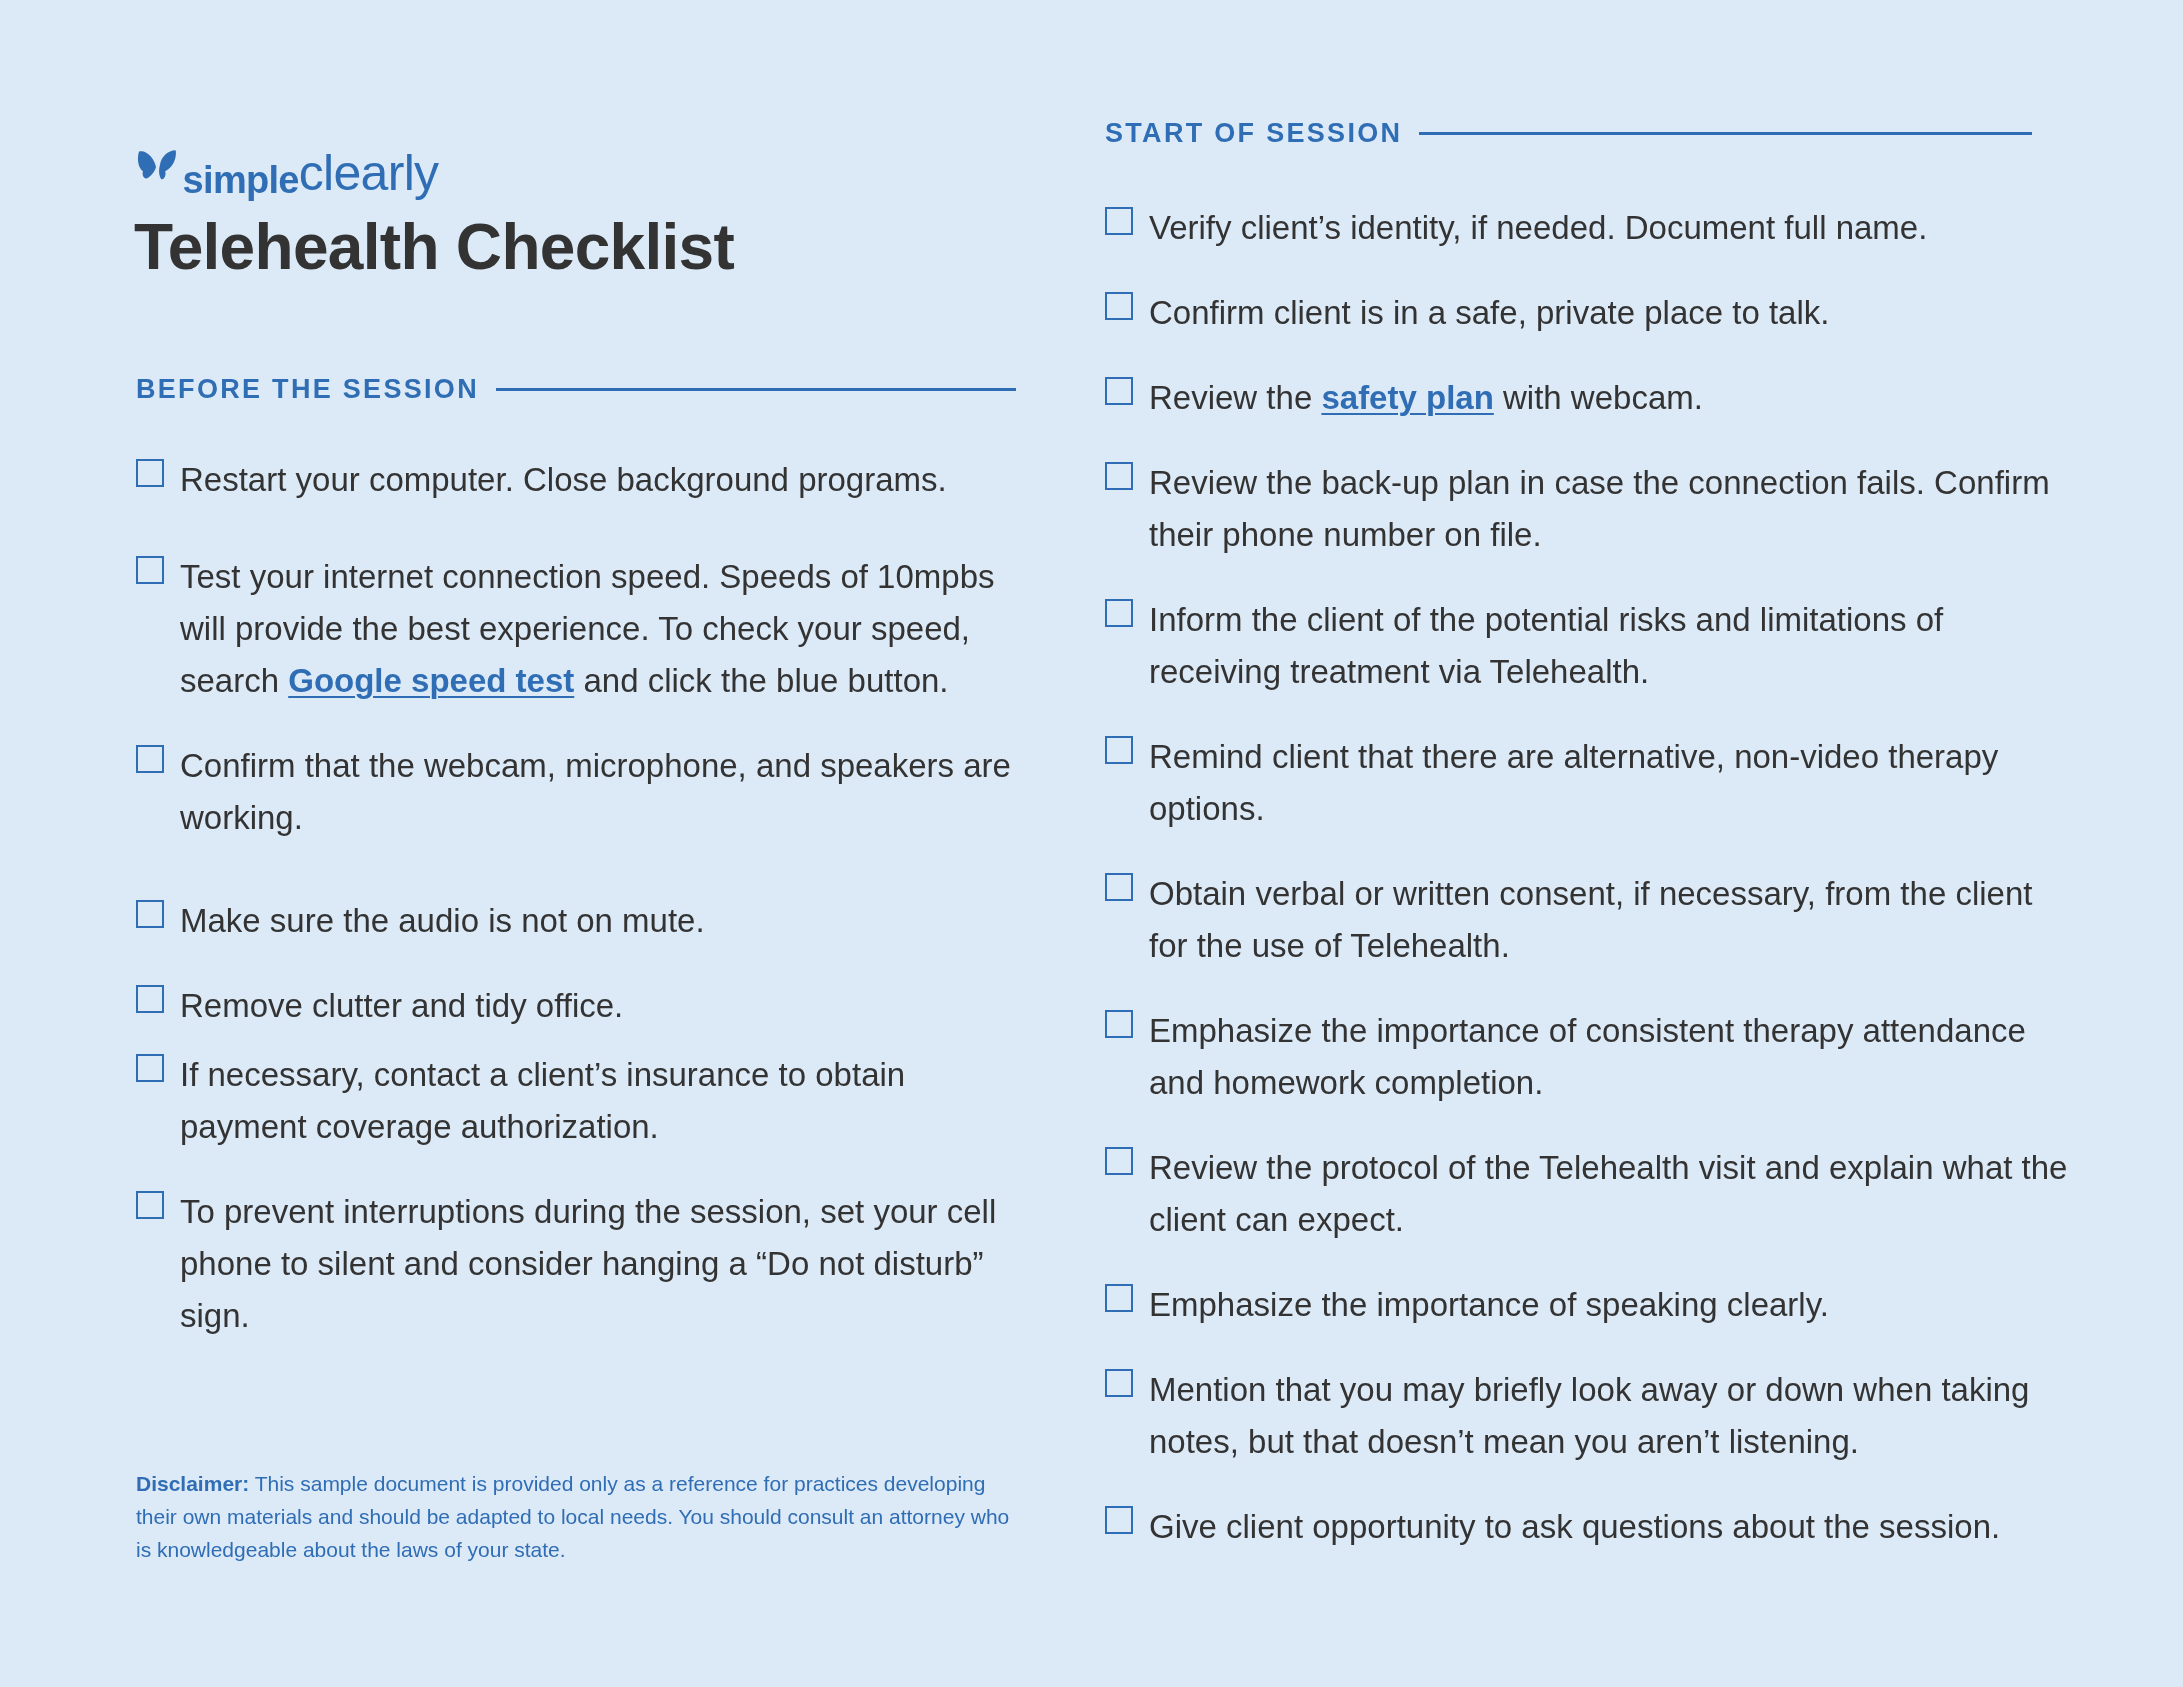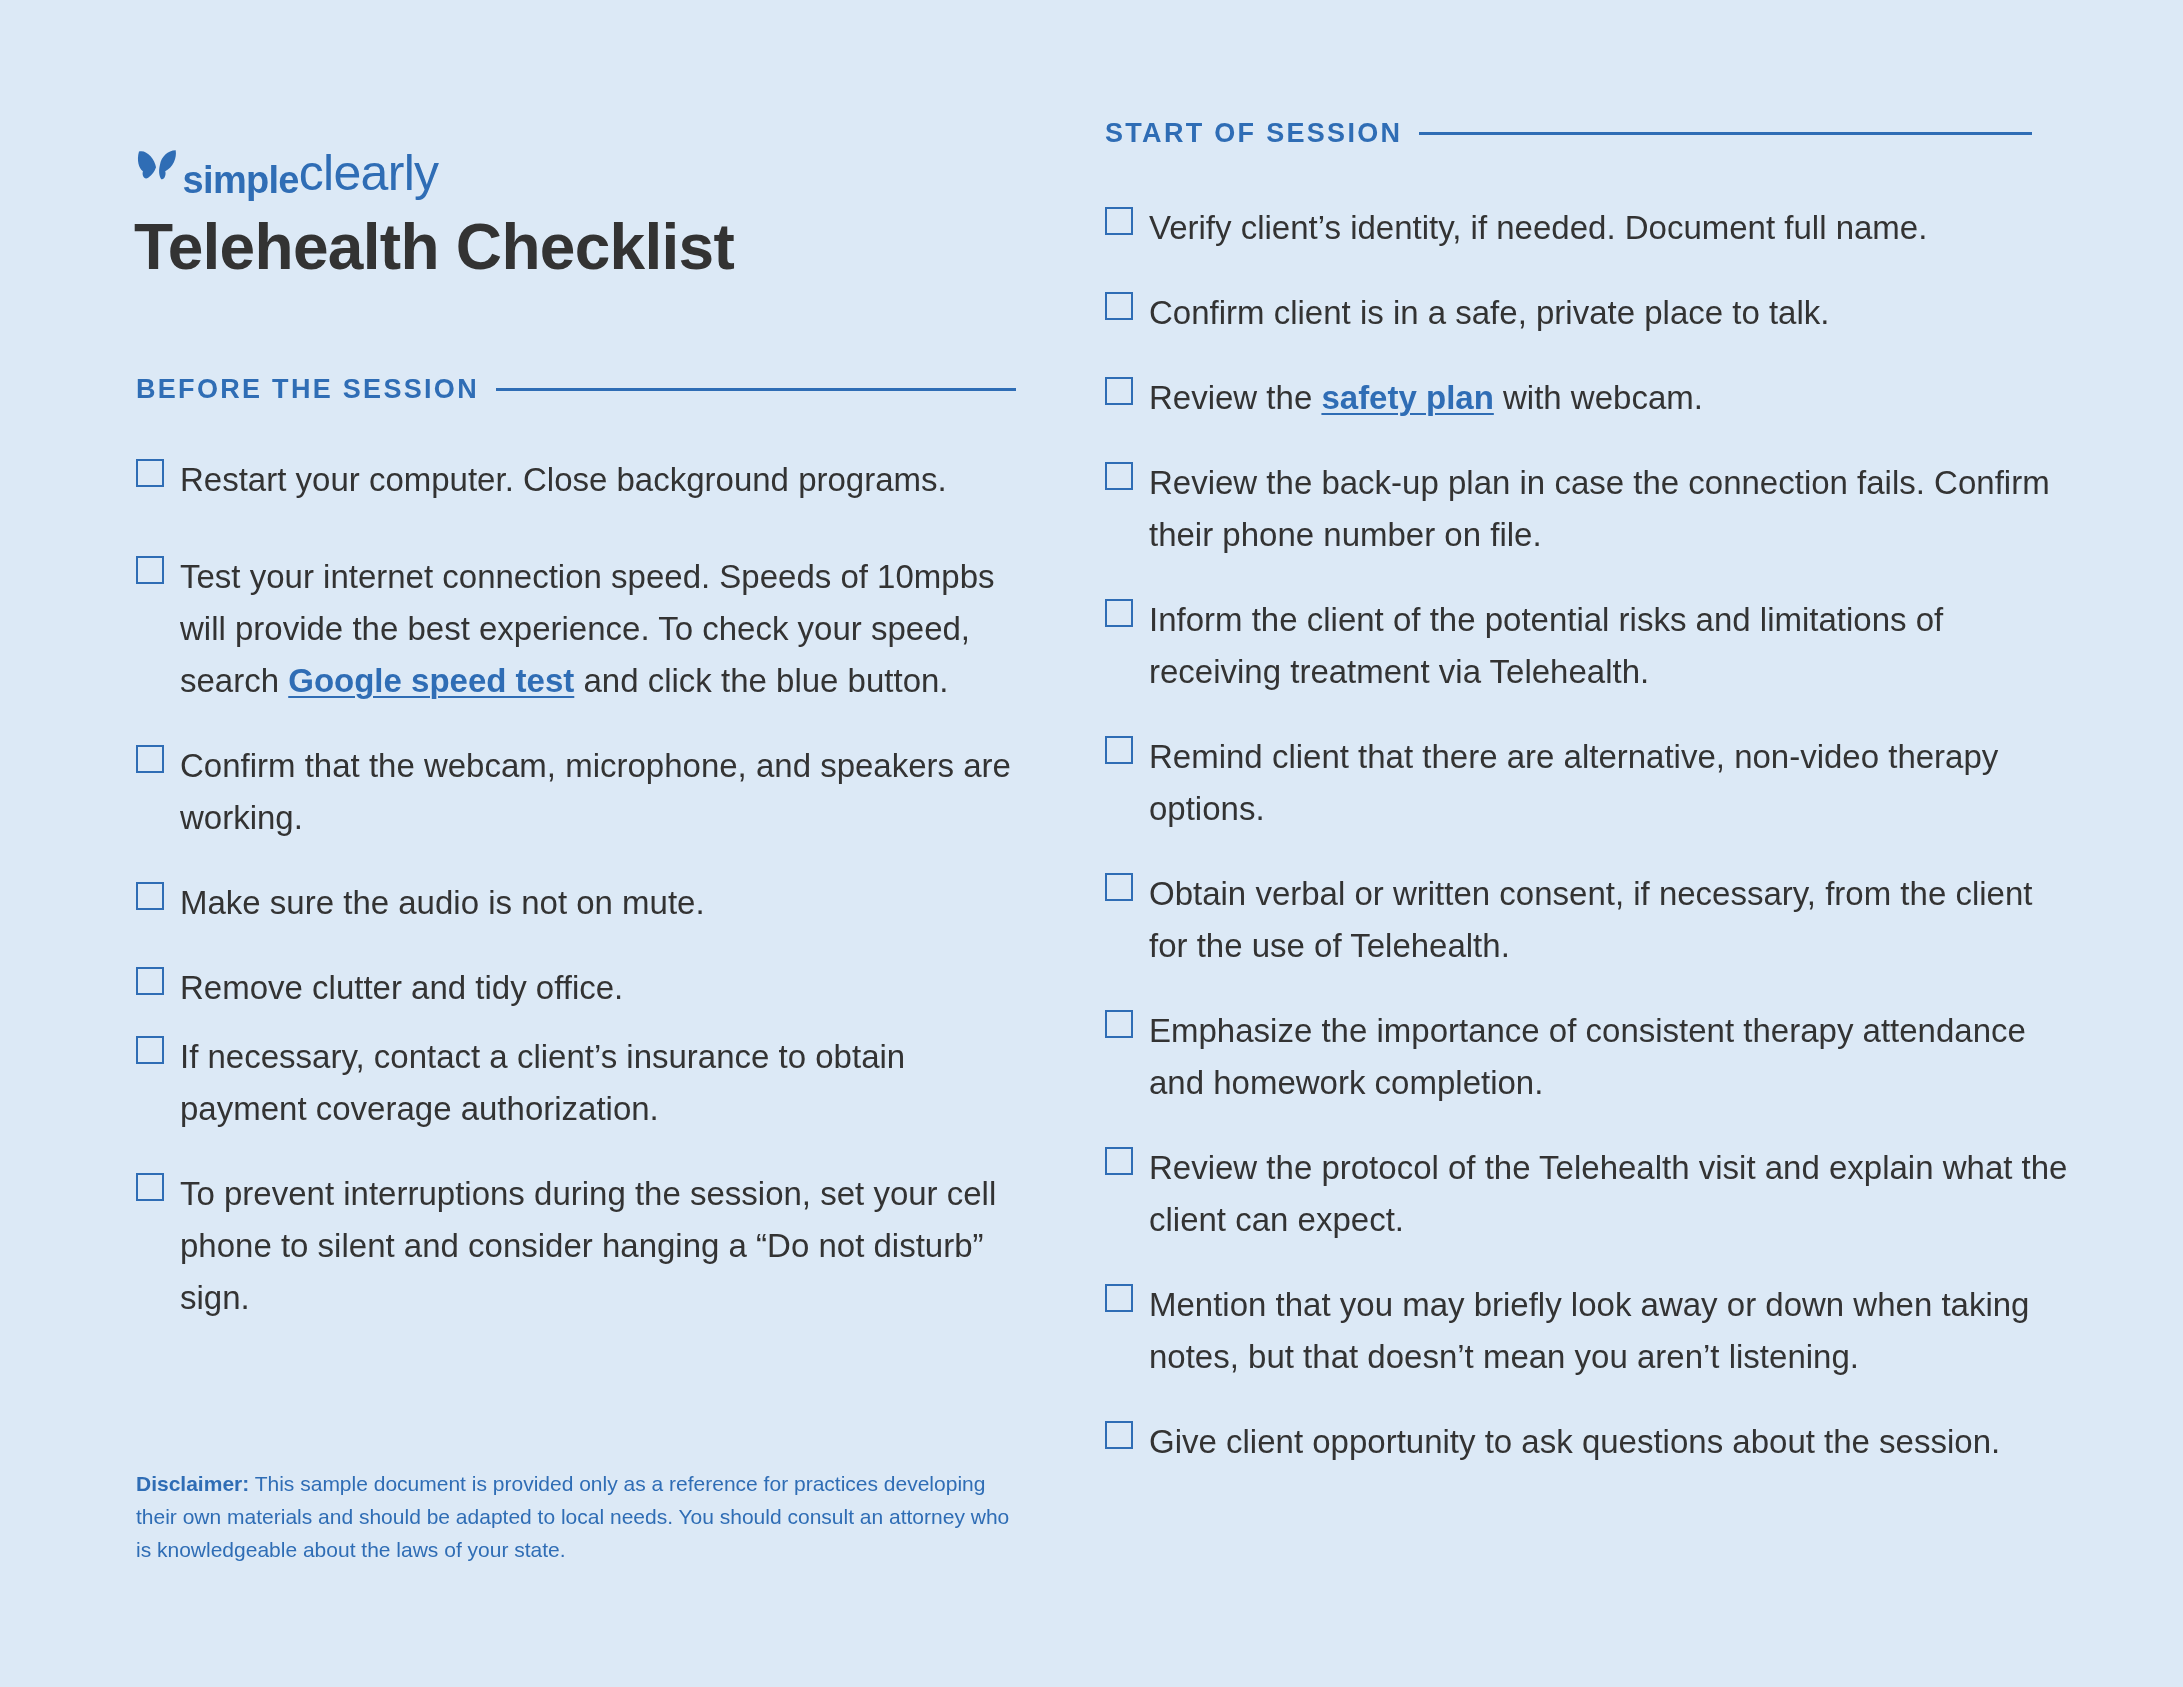--- a/index.html
+++ b/index.html
@@ -35,21 +35,21 @@
 <h1 class="title">Telehealth Checklist</h1>
 
 <div class="sec-head" style="left:136px; top:374px;">
   <span class="lbl">BEFORE THE SESSION</span>
   <span class="rule" style="width:520px;"></span>
 </div>
 
 <ul class="list" id="before-list" style="left:136px; top:454px; width:887px;">
     <li class="item" style="margin-bottom: 45px;"><span class="cb"></span><span>Restart your computer. Close background programs.</span></li>
     <li class="item" style="margin-bottom: 33px;"><span class="cb"></span><span>Test your internet connection speed. Speeds of 10mpbs will provide the best experience. To check your speed, search </span><a class="link">Google speed test</a><span> and click the blue button.</span></li>
-    <li class="item" style="margin-bottom: 33px;"><span class="cb"></span><span>Confirm that the webcam, microphone, and speakers are working.</span></li>
+    <li class="item" style="margin-bottom: 51px;"><span class="cb"></span><span>Confirm that the webcam, microphone, and speakers are working.</span></li>
     <li class="item" style="margin-bottom: 33px;"><span class="cb"></span><span>Make sure the audio is not on mute.</span></li>
     <li class="item" style="margin-bottom: 17px;"><span class="cb"></span><span>Remove clutter and tidy office.</span></li>
     <li class="item" style="margin-bottom: 33px;"><span class="cb"></span><span>If necessary, contact a client’s insurance to obtain payment coverage authorization.</span></li>
     <li class="item" style="margin-bottom: 33px;"><span class="cb"></span><span>To prevent interruptions during the session, set your cell phone to silent and consider hanging a “Do not disturb” sign.</span></li>
   </ul>
 
 <div class="sec-head" style="left:1105px; top:118px;">
   <span class="lbl">START OF SESSION</span>
   <span class="rule" style="width:613px;"></span>
 </div>
@@ -57,18 +57,19 @@
 <ul class="list" id="start-list" style="left:1105px; top:202px; width:973px;">
     <li class="item" style="margin-bottom: 33px;"><span class="cb"></span><span>Verify client’s identity, if needed. Document full name.</span></li>
     <li class="item" style="margin-bottom: 33px;"><span class="cb"></span><span>Confirm client is in a safe, private place to talk.</span></li>
     <li class="item" style="margin-bottom: 33px;"><span class="cb"></span><span>Review the </span><a class="link">safety plan</a><span> with webcam.</span></li>
     <li class="item" style="margin-bottom: 33px;"><span class="cb"></span><span>Review the back-up plan in case the connection fails. Confirm their phone number on file.</span></li>
     <li class="item" style="margin-bottom: 33px;"><span class="cb"></span><span>Inform the client of the potential risks and limitations of receiving treatment via Telehealth.</span></li>
     <li class="item" style="margin-bottom: 33px;"><span class="cb"></span><span>Remind client that there are alternative, non-video therapy options.</span></li>
     <li class="item" style="margin-bottom: 33px;"><span class="cb"></span><span>Obtain verbal or written consent, if necessary, from the client for the use of Telehealth.</span></li>
     <li class="item" style="margin-bottom: 33px;"><span class="cb"></span><span>Emphasize the importance of consistent therapy attendance and homework completion.</span></li>
     <li class="item" style="margin-bottom: 33px;"><span class="cb"></span><span>Review the protocol of the Telehealth visit and explain what the client can expect.</span></li>
+    <li class="item" style="margin-bottom: 33px;"><span class="cb"></span><span>Emphasize the importance of speaking clearly.</span></li>
     <li class="item" style="margin-bottom: 33px;"><span class="cb"></span><span>Mention that you may briefly look away or down when taking notes, but that doesn’t mean you aren’t listening.</span></li>
     <li class="item" style="margin-bottom: 33px;"><span class="cb"></span><span>Give client opportunity to ask questions about the session.</span></li>
   </ul>
 
 <div class="disclaimer"><b>Disclaimer:</b><span> This sample document is provided only as a reference for practices developing their own materials and should be adapted to local needs. You should consult an attorney who is knowledgeable about the laws of your state.</span></div>
 
 
 </body></html>

